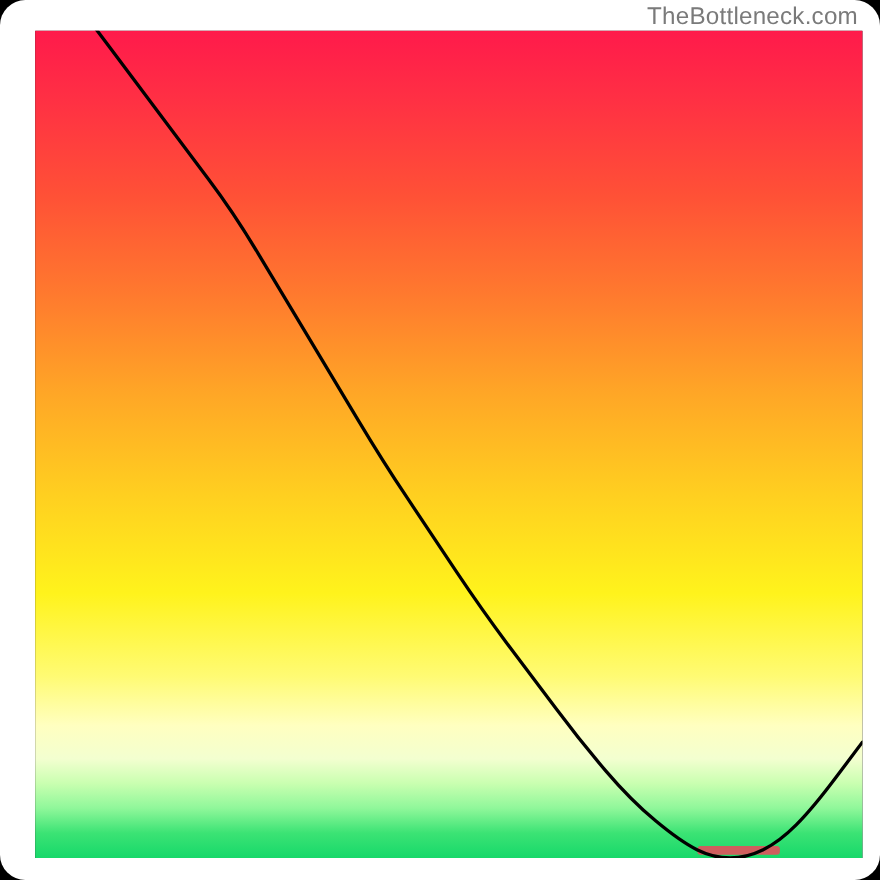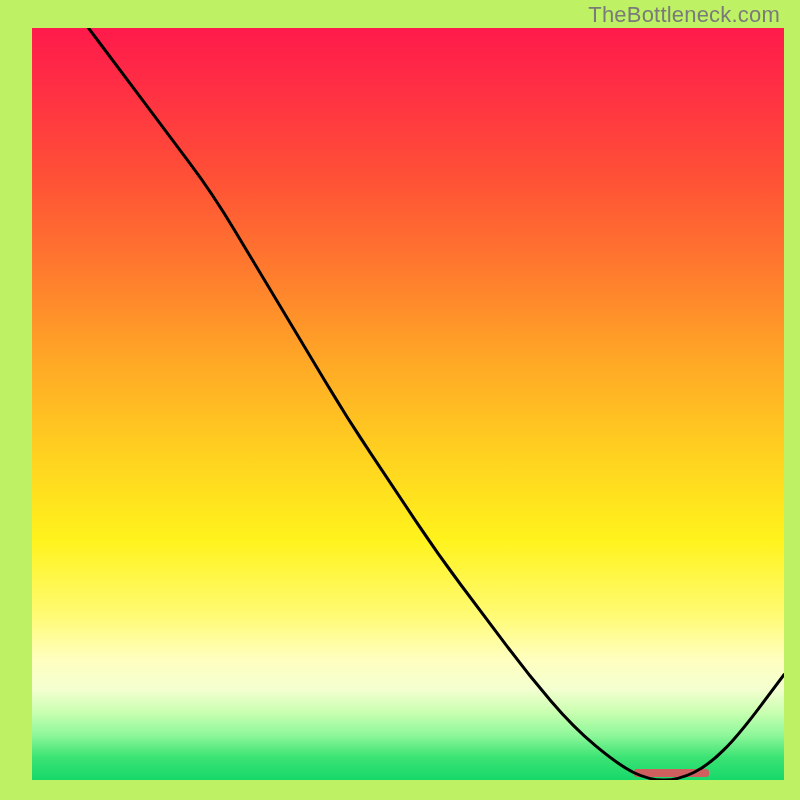--- a/index.html
+++ b/index.html
@@ -8,21 +8,22 @@
     width: 800px;
     height: 800px;
     background: #000;
     overflow: hidden;
     font-family: Arial, Helvetica, sans-serif;
   }
   .frame {
     position: relative;
     width: 800px;
     height: 800px;
-    background: #bef264;
+    background: #ffffff;
+    border-radius: 23px;
   }
   .watermark {
     position: absolute;
     top: 2px;
     right: 20px;
     color: #7a7a7a;
     font-size: 22px;
     font-weight: 500;
     letter-spacing: 0.2px;
     z-index: 20;

